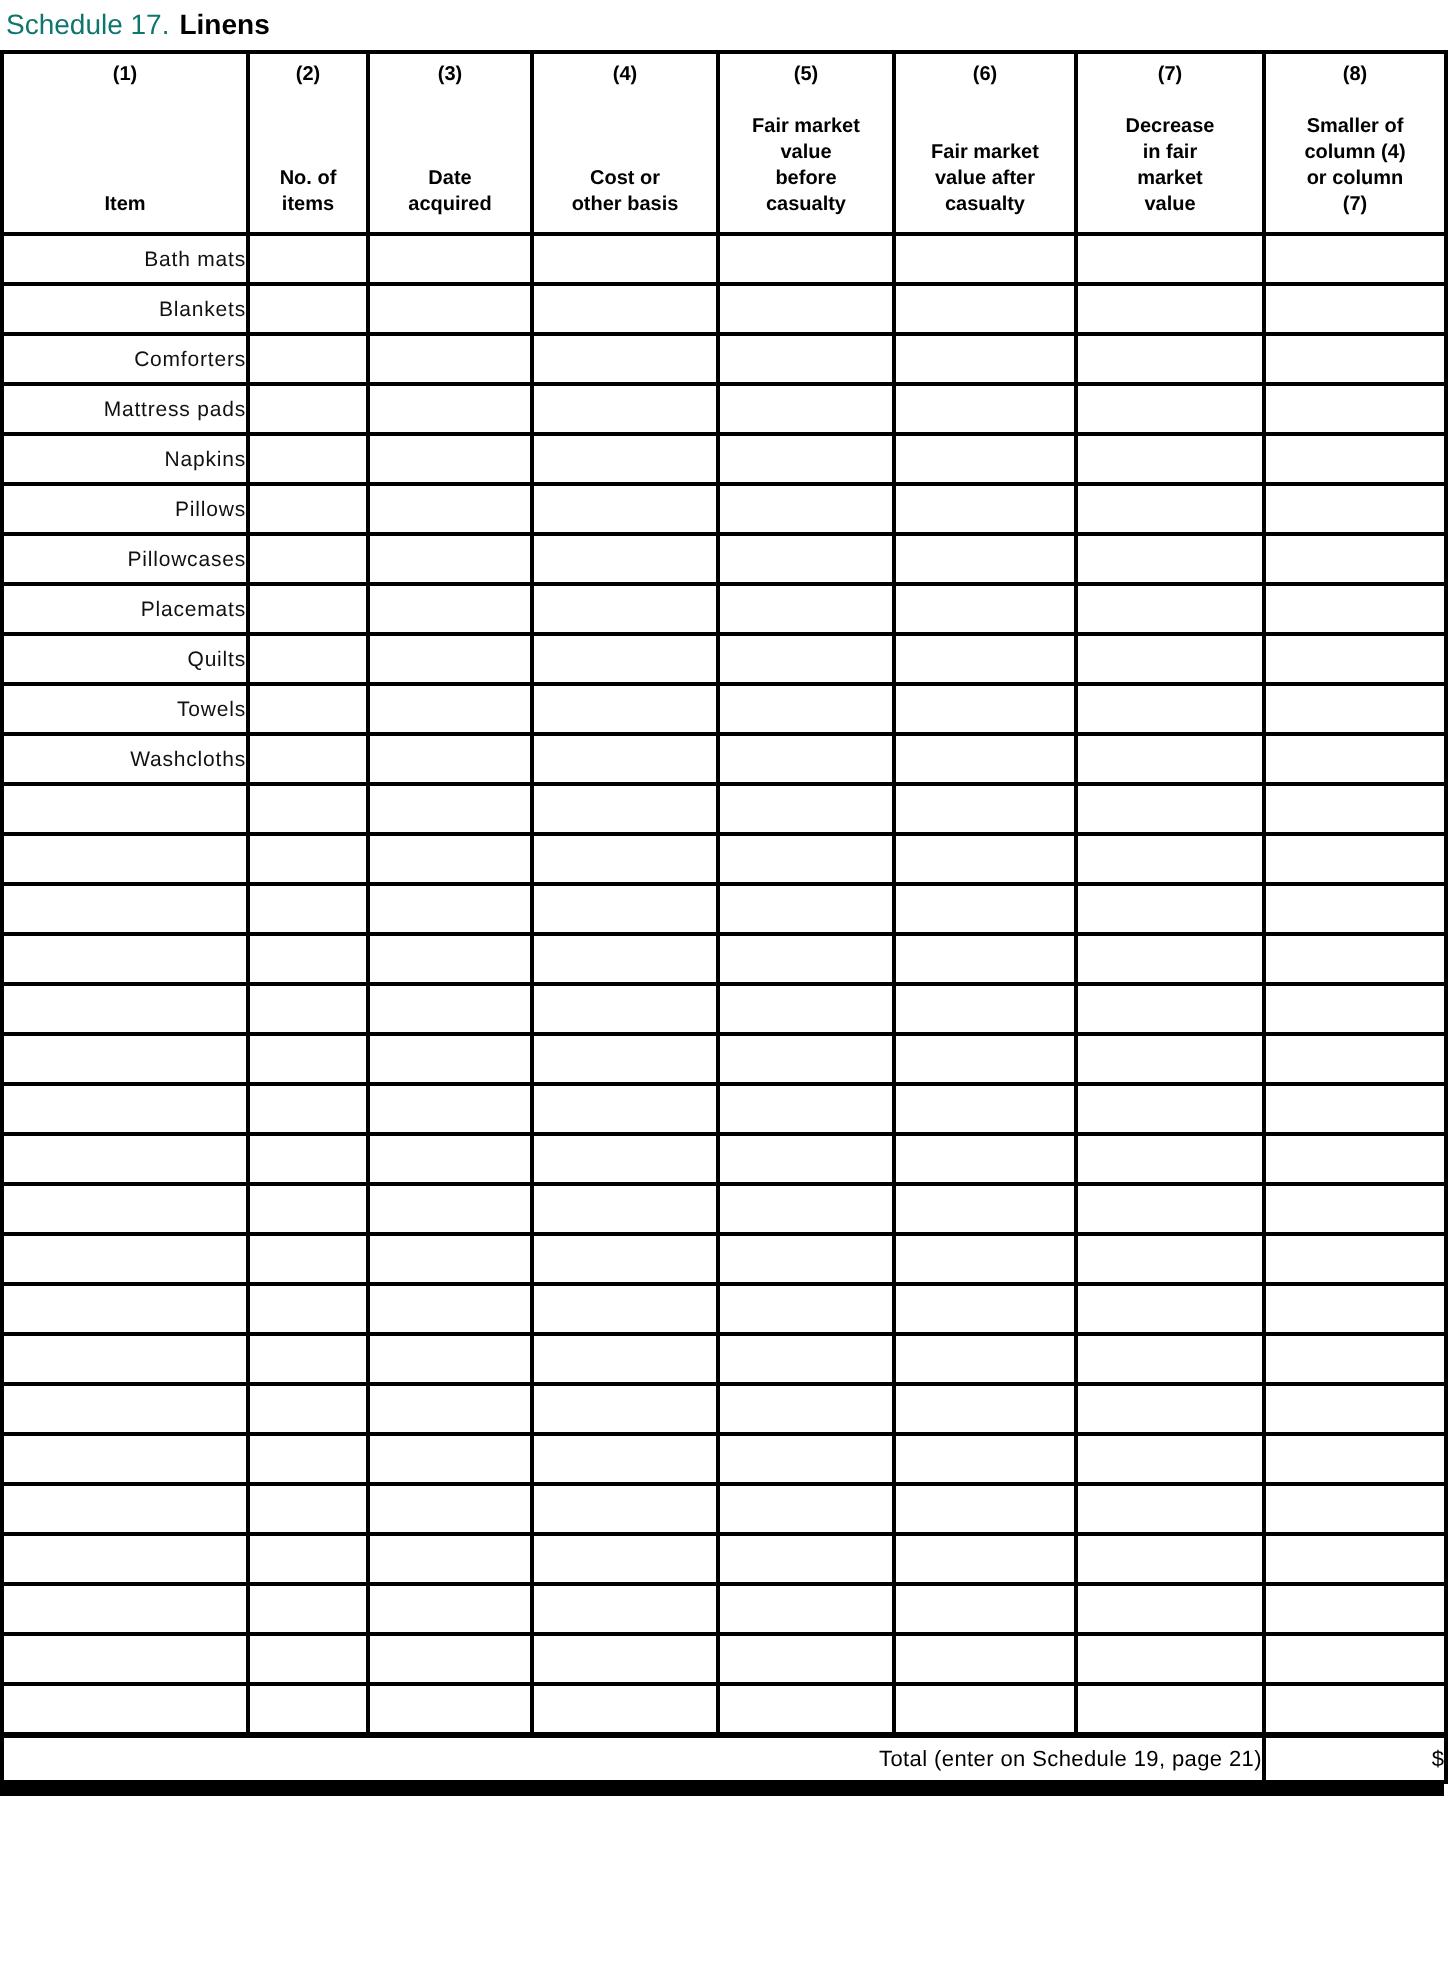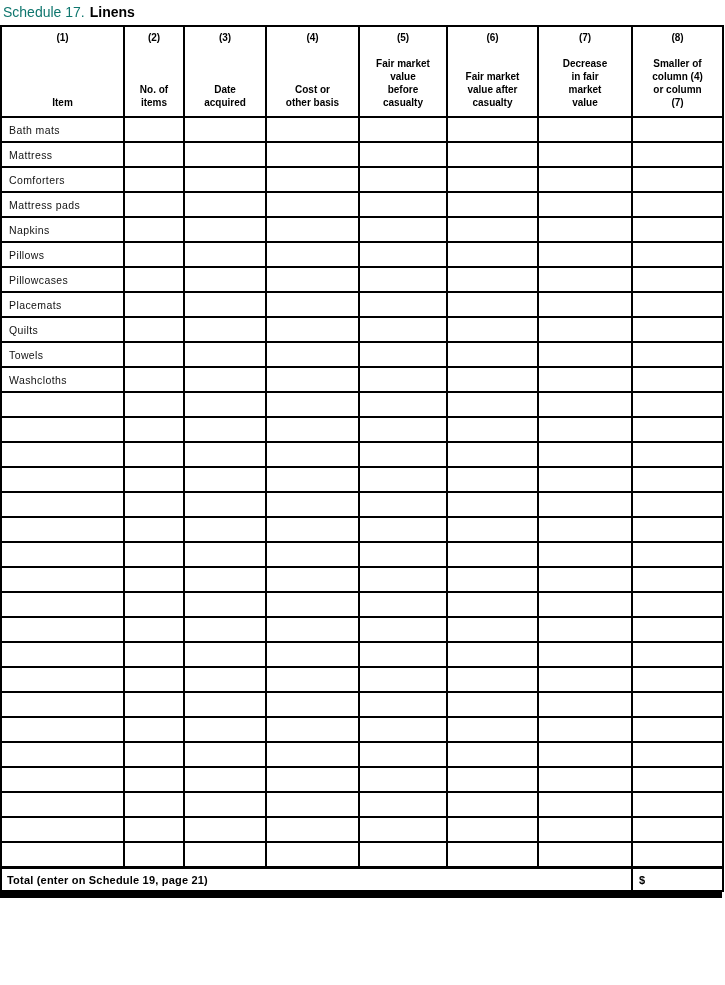--- a/index.html
+++ b/index.html
@@ -79,27 +79,29 @@
   }
   tbody td {
     height: 23px;
     font-size: 10.5px;
     vertical-align: middle;
   }
   tbody td.item-cell {
     padding-left: 7px;
     letter-spacing: 0.4px;
     color: #111;
+    text-align: right;
   }
   tfoot td {
     border-top: 3px solid #000;
     height: 21px;
     font-size: 11px;
-    font-weight: bold;
+    font-weight: normal;
     vertical-align: middle;
+    text-align: right;
   }
   tfoot td.total-label-cell { padding-left: 5px; letter-spacing: 0.2px; }
   tfoot td.total-amount-cell { padding-left: 6px; }
   .thick-bar {
     width: 722px;
     height: 6px;
     background: #000;
   }
 </style>
 </head>
@@ -194,21 +196,21 @@
             <td class="item-cell">Bath mats</td>
             <td></td>
             <td></td>
             <td></td>
             <td></td>
             <td></td>
             <td></td>
             <td></td>
           </tr>
           <tr>
-            <td class="item-cell">Mattress</td>
+            <td class="item-cell">Blankets</td>
             <td></td>
             <td></td>
             <td></td>
             <td></td>
             <td></td>
             <td></td>
             <td></td>
           </tr>
           <tr>
             <td class="item-cell">Comforters</td>

